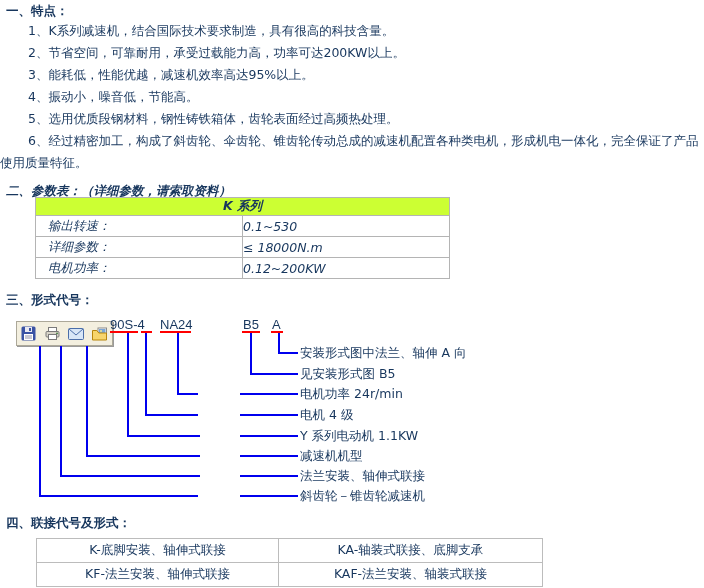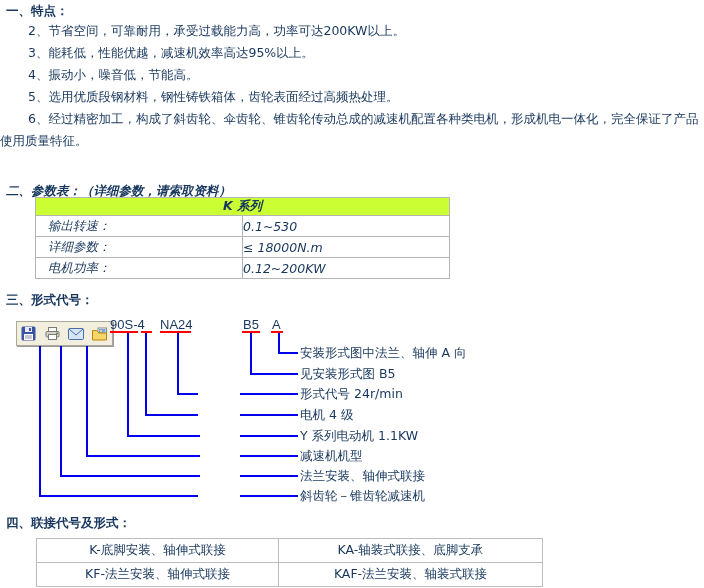--- a/index.html
+++ b/index.html
@@ -63,20 +63,21 @@
   }
   table.conn td.c1{width:239px;}
 </style>
 </head>
 <body>
 
 <div class="page">
 
   <div class="sec-heading sec1-heading">一、特点：</div>
   <div class="features">
+    <p>1、K系列减速机，结合国际技术要求制造，具有很高的科技含量。</p>
     <p>2、节省空间，可靠耐用，承受过载能力高，功率可达200KW以上。</p>
     <p>3、能耗低，性能优越，减速机效率高达95%以上。</p>
     <p>4、振动小，噪音低，节能高。</p>
     <p>5、选用优质段钢材料，钢性铸铁箱体，齿轮表面经过高频热处理。</p>
     <p>6、经过精密加工，构成了斜齿轮、伞齿轮、锥齿轮传动总成的减速机配置各种类电机，形成机电一体化，完全保证了产品使用质量特征。</p>
   </div>
 
   <div class="sec-heading sec2-heading">二、参数表：（详细参数，请索取资料）</div>
   <table class="params">
     <tbody>
@@ -166,21 +167,21 @@
     <div class="hl" style="top:147px;left:240px;width:58px"></div>
     <div class="hl" style="top:167px;left:86px;width:114px"></div>
     <div class="hl" style="top:167px;left:240px;width:58px"></div>
     <div class="hl" style="top:187px;left:60px;width:140px"></div>
     <div class="hl" style="top:187px;left:240px;width:58px"></div>
     <div class="hl" style="top:207px;left:39px;width:159px"></div>
     <div class="hl" style="top:207px;left:240px;width:58px"></div>
 
     <div class="dg-label" style="top:57px">安装形式图中法兰、轴伸 A 向</div>
     <div class="dg-label" style="top:78px">见安装形式图 B5</div>
-    <div class="dg-label" style="top:98px">形式代号 24r/min</div>
+    <div class="dg-label" style="top:98px">电机功率 24r/min</div>
     <div class="dg-label" style="top:119px">电机 4 级</div>
     <div class="dg-label" style="top:140px">Y 系列电动机 1.1KW</div>
     <div class="dg-label" style="top:160px">减速机机型</div>
     <div class="dg-label" style="top:180px">法兰安装、轴伸式联接</div>
     <div class="dg-label" style="top:200px">斜齿轮－锥齿轮减速机</div>
   </div>
 
   <div class="sec4">
     <div class="sec-heading sec4-heading">四、联接代号及形式：</div>
     <table class="conn">

